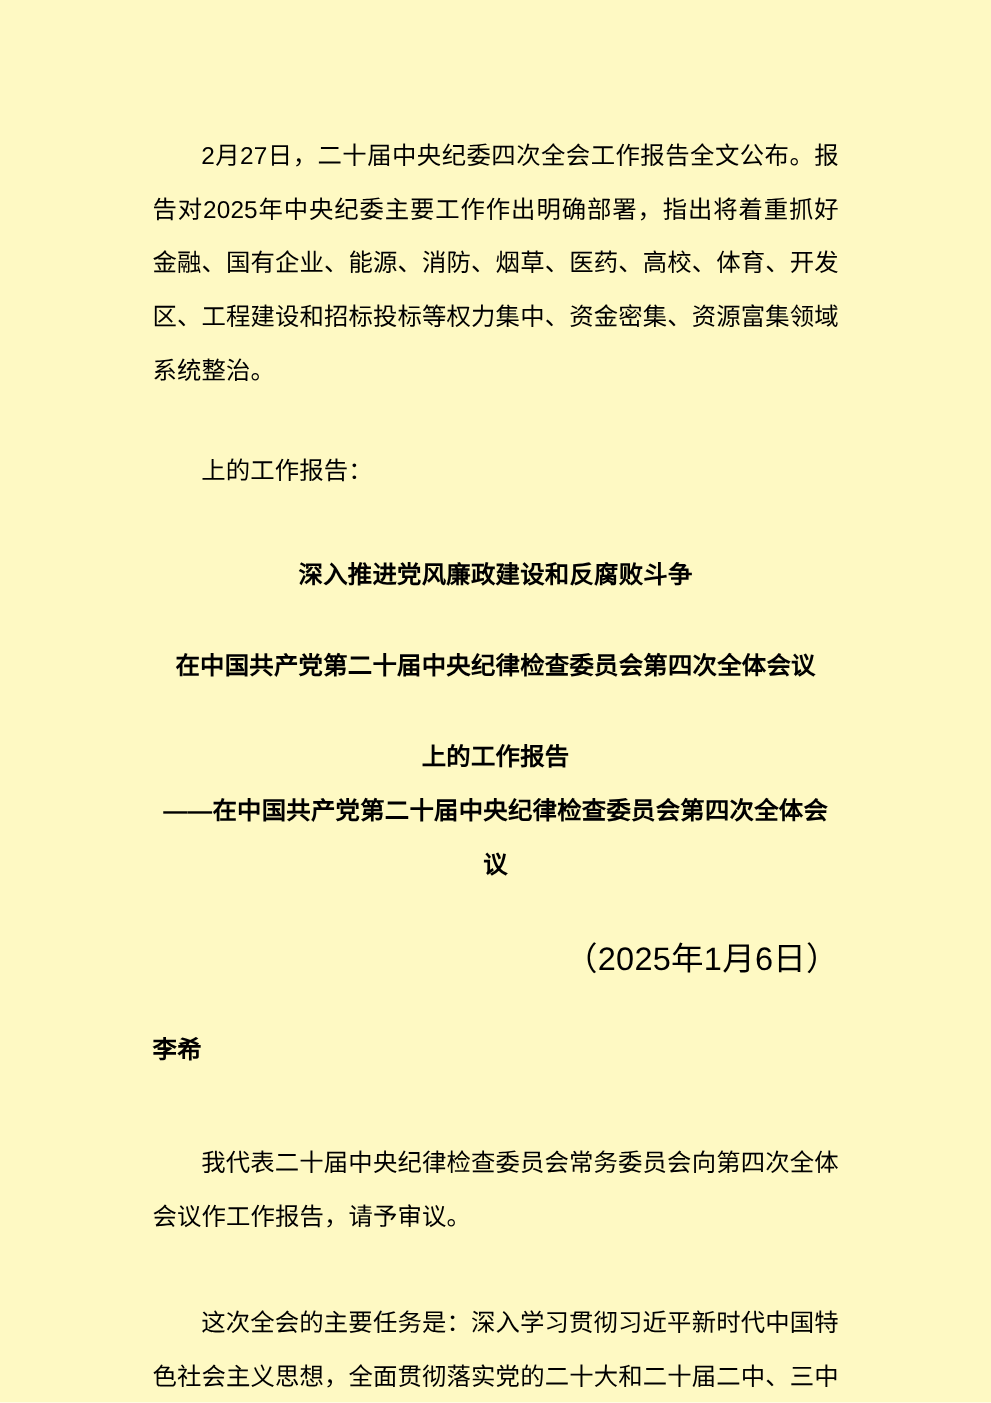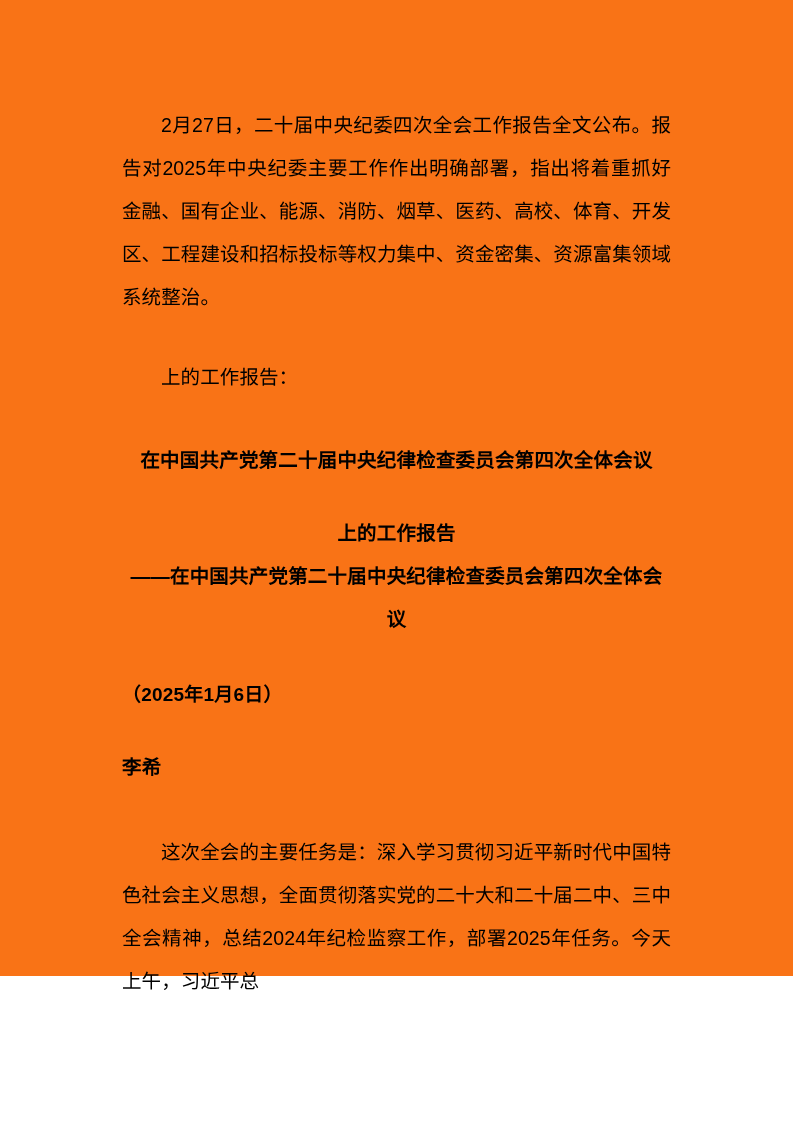--- a/index.html
+++ b/index.html
@@ -13,22 +13,22 @@
     height: 1122px;
     overflow: hidden;
     font-family: "Liberation Sans", "DejaVu Sans", sans-serif;
     color: #000000;
     -webkit-font-smoothing: antialiased;
   }
 
   .page {
     position: relative;
     width: 793px;
-    height: 976px;
-    background: #f97316;
+    height: 1122px;
+    background: #fef9c3;
     box-sizing: border-box;
     padding: 0;
   }
 
   .content {
     position: absolute;
     left: 122px;
     top: 0;
     width: 549px;
   }
@@ -91,24 +91,24 @@
     font-weight: bold;
     letter-spacing: 0.2px;
   }
 
   .title-source .src-inner {
     display: block;
   }
 
   .date-line {
     margin-top: 32px;
-    font-size: 19px;
+    font-size: 26px;
     line-height: 43px;
-    font-weight: bold;
-    text-align: left;
+    font-weight: normal;
+    text-align: right;
     letter-spacing: 0.2px;
   }
 
   .author-line {
     margin-top: 30px;
     font-size: 19.5px;
     line-height: 43px;
     font-weight: bold;
     text-align: left;
     letter-spacing: 0.2px;
@@ -122,31 +122,33 @@
 
 <div class="page">
   <div class="content">
 
     <p class="para para-lead">2月27日，二十届中央纪委四次全会工作报告全文公布。报告对2025年中央纪委主要工作作出明确部署，指出将着重抓好金融、国有企业、能源、消防、烟草、医药、高校、体育、开发区、工程建设和招标投标等权力集中、资金密集、资源富集领域系统整治。</p>
 
     <p class="para para-intro">上的工作报告：</p>
 
     <div class="title-block">
 
+      <p class="title-line title-main">深入推进党风廉政建设和反腐败斗争</p>
 
       <p class="title-line title-sub">在中国共产党第二十届中央纪律检查委员会第四次全体会议</p>
 
       <div class="title-source">
         <span class="src-inner">上的工作报告</span>
         <span class="src-inner">——在中国共产党第二十届中央纪律检查委员会第四次全体会议</span>
       </div>
 
       <p class="date-line">（2025年1月6日）</p>
 
       <p class="author-line">李希</p>
 
     </div>
 
+    <p class="para para-body1">我代表二十届中央纪律检查委员会常务委员会向第四次全体会议作工作报告，请予审议。</p>
 
     <p class="para para-body2">这次全会的主要任务是：深入学习贯彻习近平新时代中国特色社会主义思想，全面贯彻落实党的二十大和二十届二中、三中全会精神，总结2024年纪检监察工作，部署2025年任务。今天上午，习近平总</p>
 
   </div>
 </div>
 
 </body></html>

